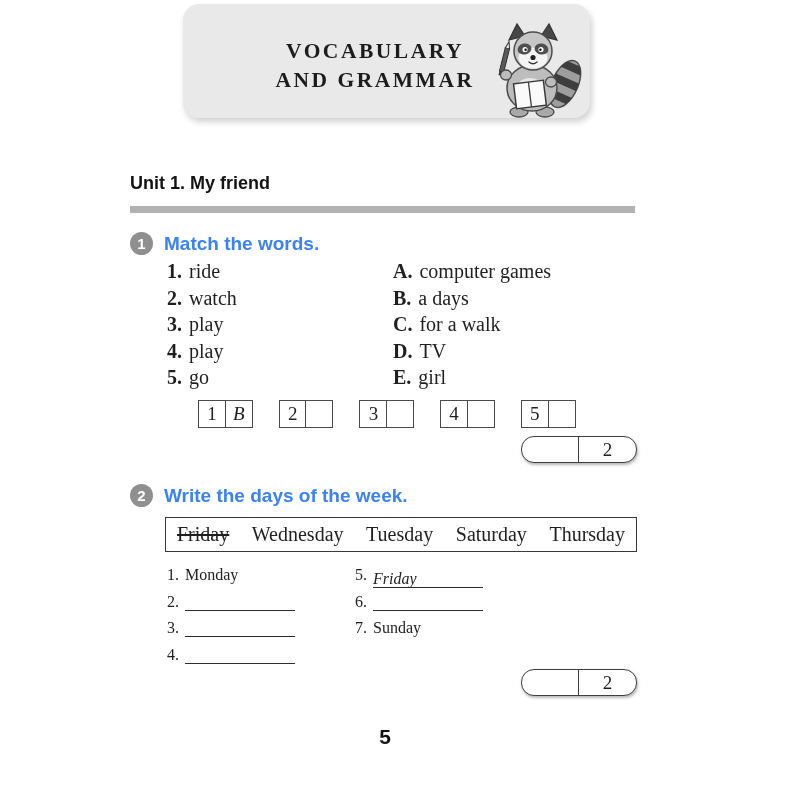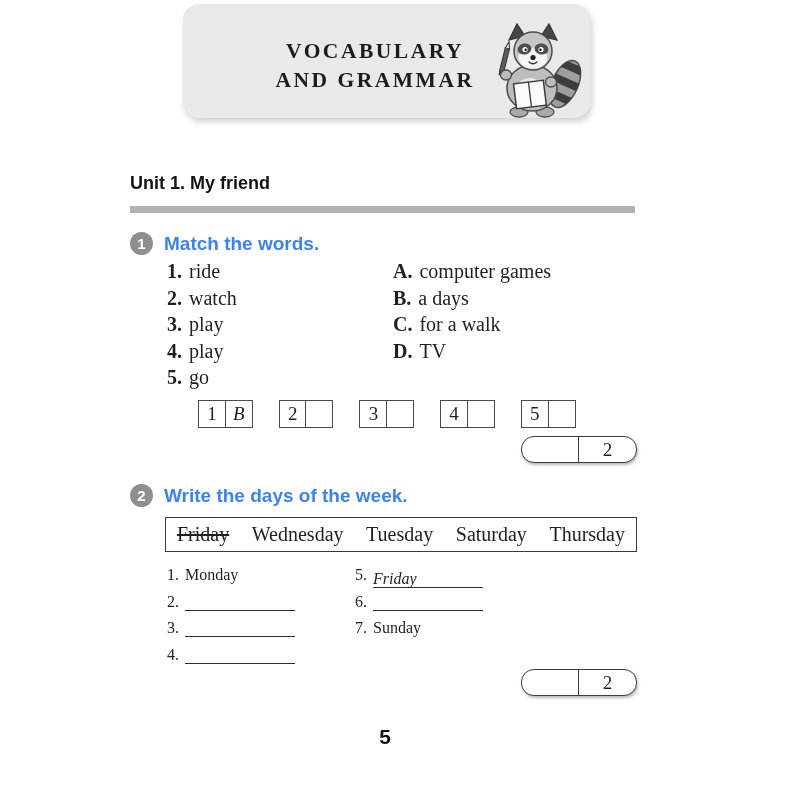--- a/index.html
+++ b/index.html
@@ -181,20 +181,21 @@
 <div class="match-grid">
   <div><span class="mkey">1.</span><span>ride</span></div>
   <div><span class="mkey">2.</span><span>watch</span></div>
   <div><span class="mkey">3.</span><span>play</span></div>
   <div><span class="mkey">4.</span><span>play</span></div>
   <div><span class="mkey">5.</span><span>go</span></div>
   <div><span class="mkey">A.</span><span>computer games</span></div>
   <div><span class="mkey">B.</span><span>a days</span></div>
   <div><span class="mkey">C.</span><span>for a walk</span></div>
   <div><span class="mkey">D.</span><span>TV</span></div>
+  <div><span class="mkey">E.</span><span>girl</span></div>
 </div>
 
 <div class="abox-row">
   <div class="abox-pair">
     <div class="abox-cell">1</div>
     <div class="abox-cell answer">B</div>
   </div>
   <div class="abox-pair">
     <div class="abox-cell">2</div>
     <div class="abox-cell answer"></div>

